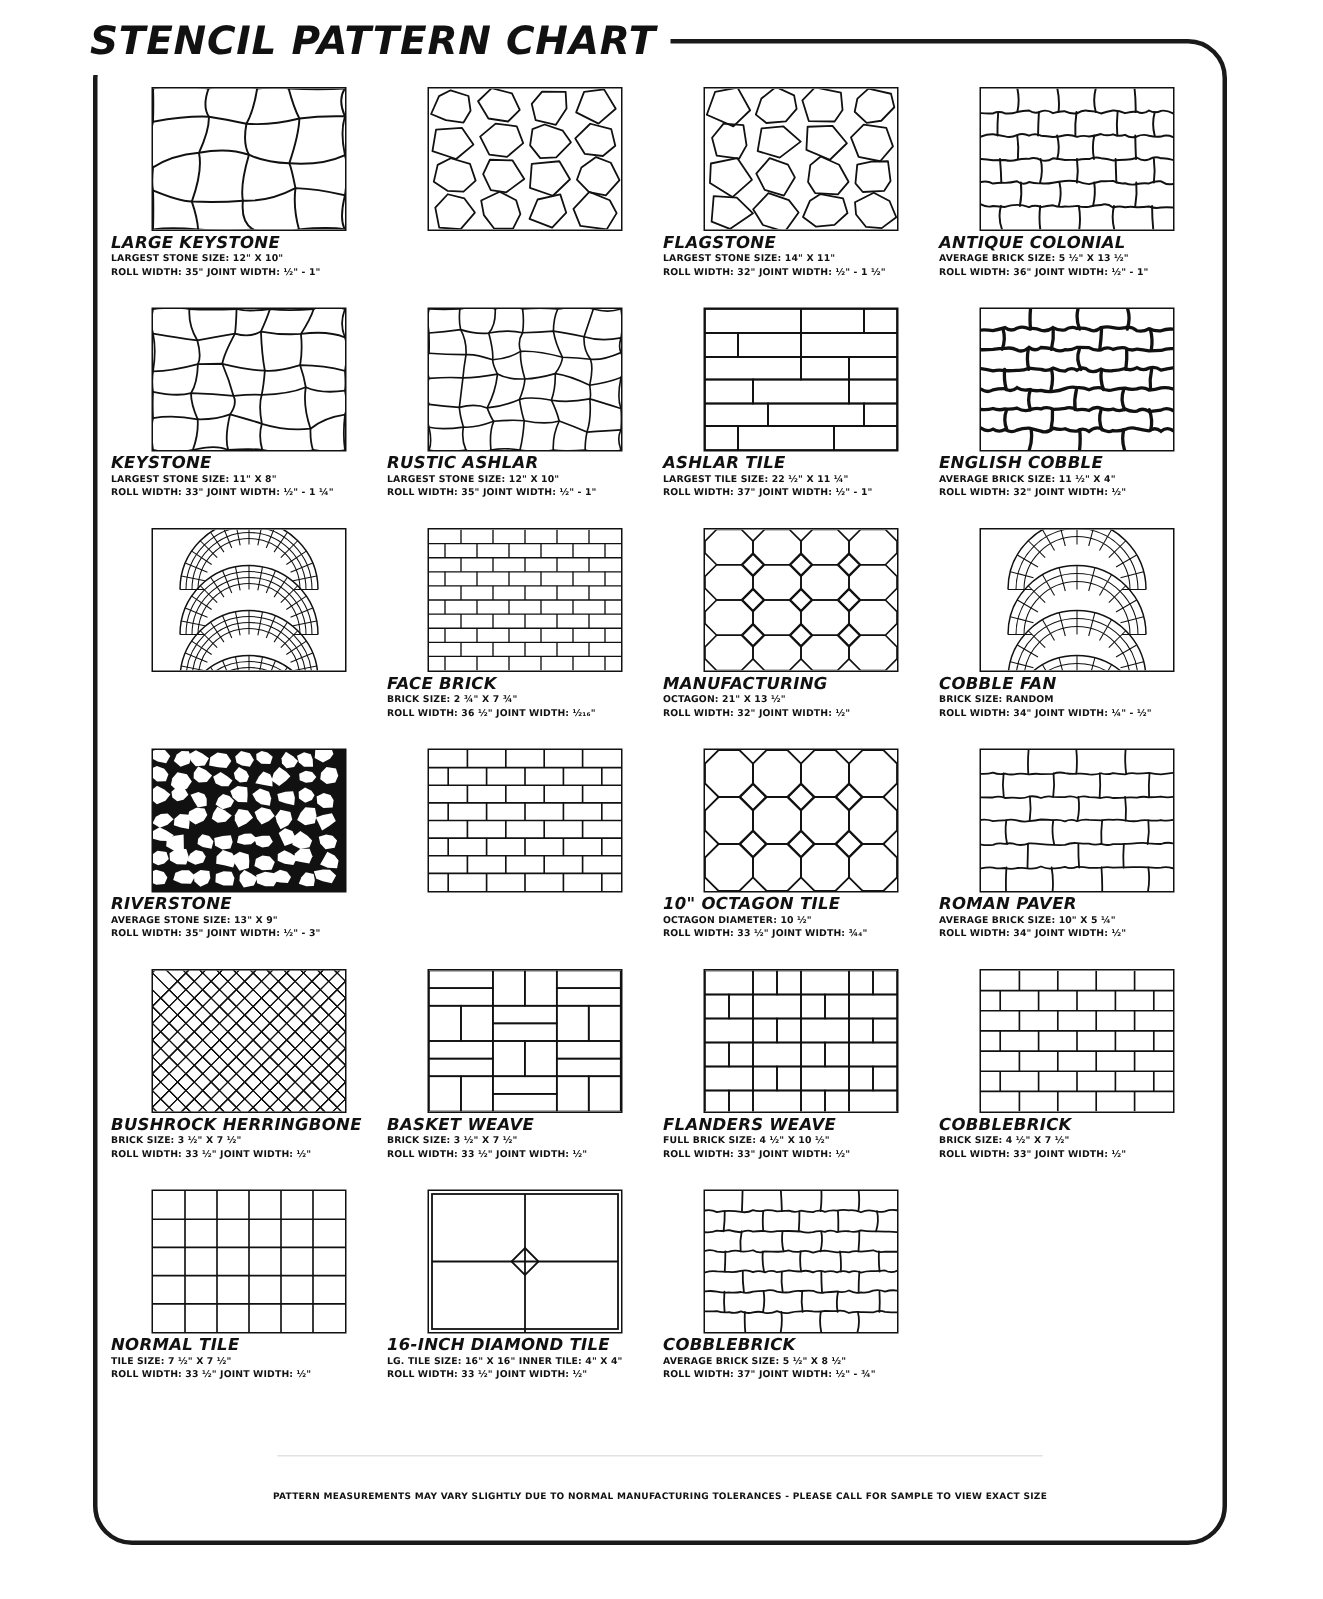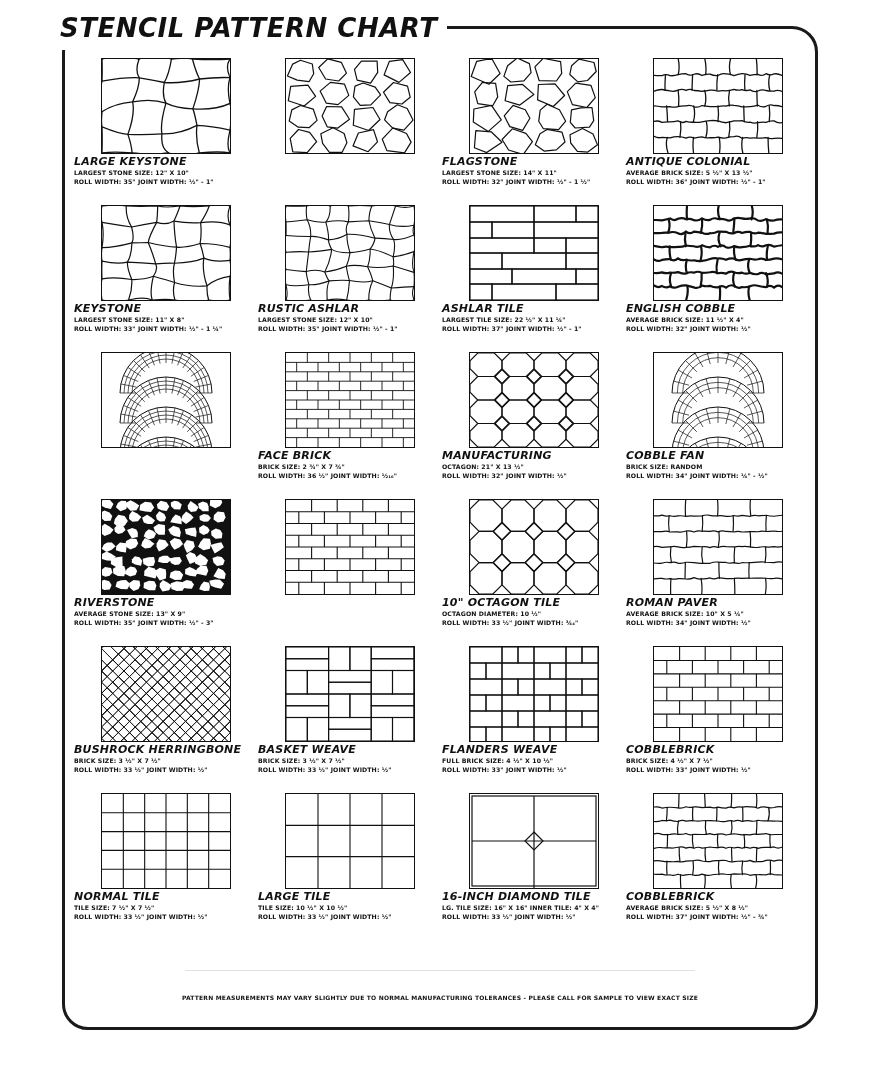--- a/index.html
+++ b/index.html
@@ -1679,38 +1679,20 @@
         </div>
         <div class="caption">
           <div class="pat-name">NORMAL TILE</div>
           <div class="pat-line">TILE SIZE: 7 ½" X 7 ½"</div>
           <div class="pat-line">ROLL WIDTH: 33 ½"  JOINT WIDTH: ½"</div>
         </div>
       </div>
       <div class="cell">
         <div class="swatch">
           <svg viewBox="0 0 128 94" preserveAspectRatio="none">
-            <g fill="none" stroke="#111" stroke-width="1.1">
-              <line x1="32" y1="0" x2="32" y2="94"></line>
-              <line x1="64" y1="0" x2="64" y2="94"></line>
-              <line x1="96" y1="0" x2="96" y2="94"></line>
-              <line x1="0" y1="31.333333333333332" x2="128" y2="31.333333333333332"></line>
-              <line x1="0" y1="62.666666666666664" x2="128" y2="62.666666666666664"></line>
-            </g>
-          </svg>
-        </div>
-        <div class="caption">
-          <div class="pat-name">LARGE TILE</div>
-          <div class="pat-line">TILE SIZE: 10 ½" X 10 ½"</div>
-          <div class="pat-line">ROLL WIDTH: 33 ½"  JOINT WIDTH: ½"</div>
-        </div>
-      </div>
-      <div class="cell">
-        <div class="swatch">
-          <svg viewBox="0 0 128 94" preserveAspectRatio="none">
             <g>
               <rect x="2" y="2" width="124" height="90" fill="none" stroke="#111" stroke-width="1.2"></rect>
               <line x1="64" y1="2" x2="64" y2="94" stroke="#111" stroke-width="1.2"></line>
               <line x1="2" y1="47" x2="126" y2="47" stroke="#111" stroke-width="1.2"></line>
               <path d="M64 38 L73 47 L64 56 L55 47 Z" fill="none" stroke="#111" stroke-width="1.2"></path>
             </g>
           </svg>
         </div>
         <div class="caption">
           <div class="pat-name">16-INCH DIAMOND TILE</div>

